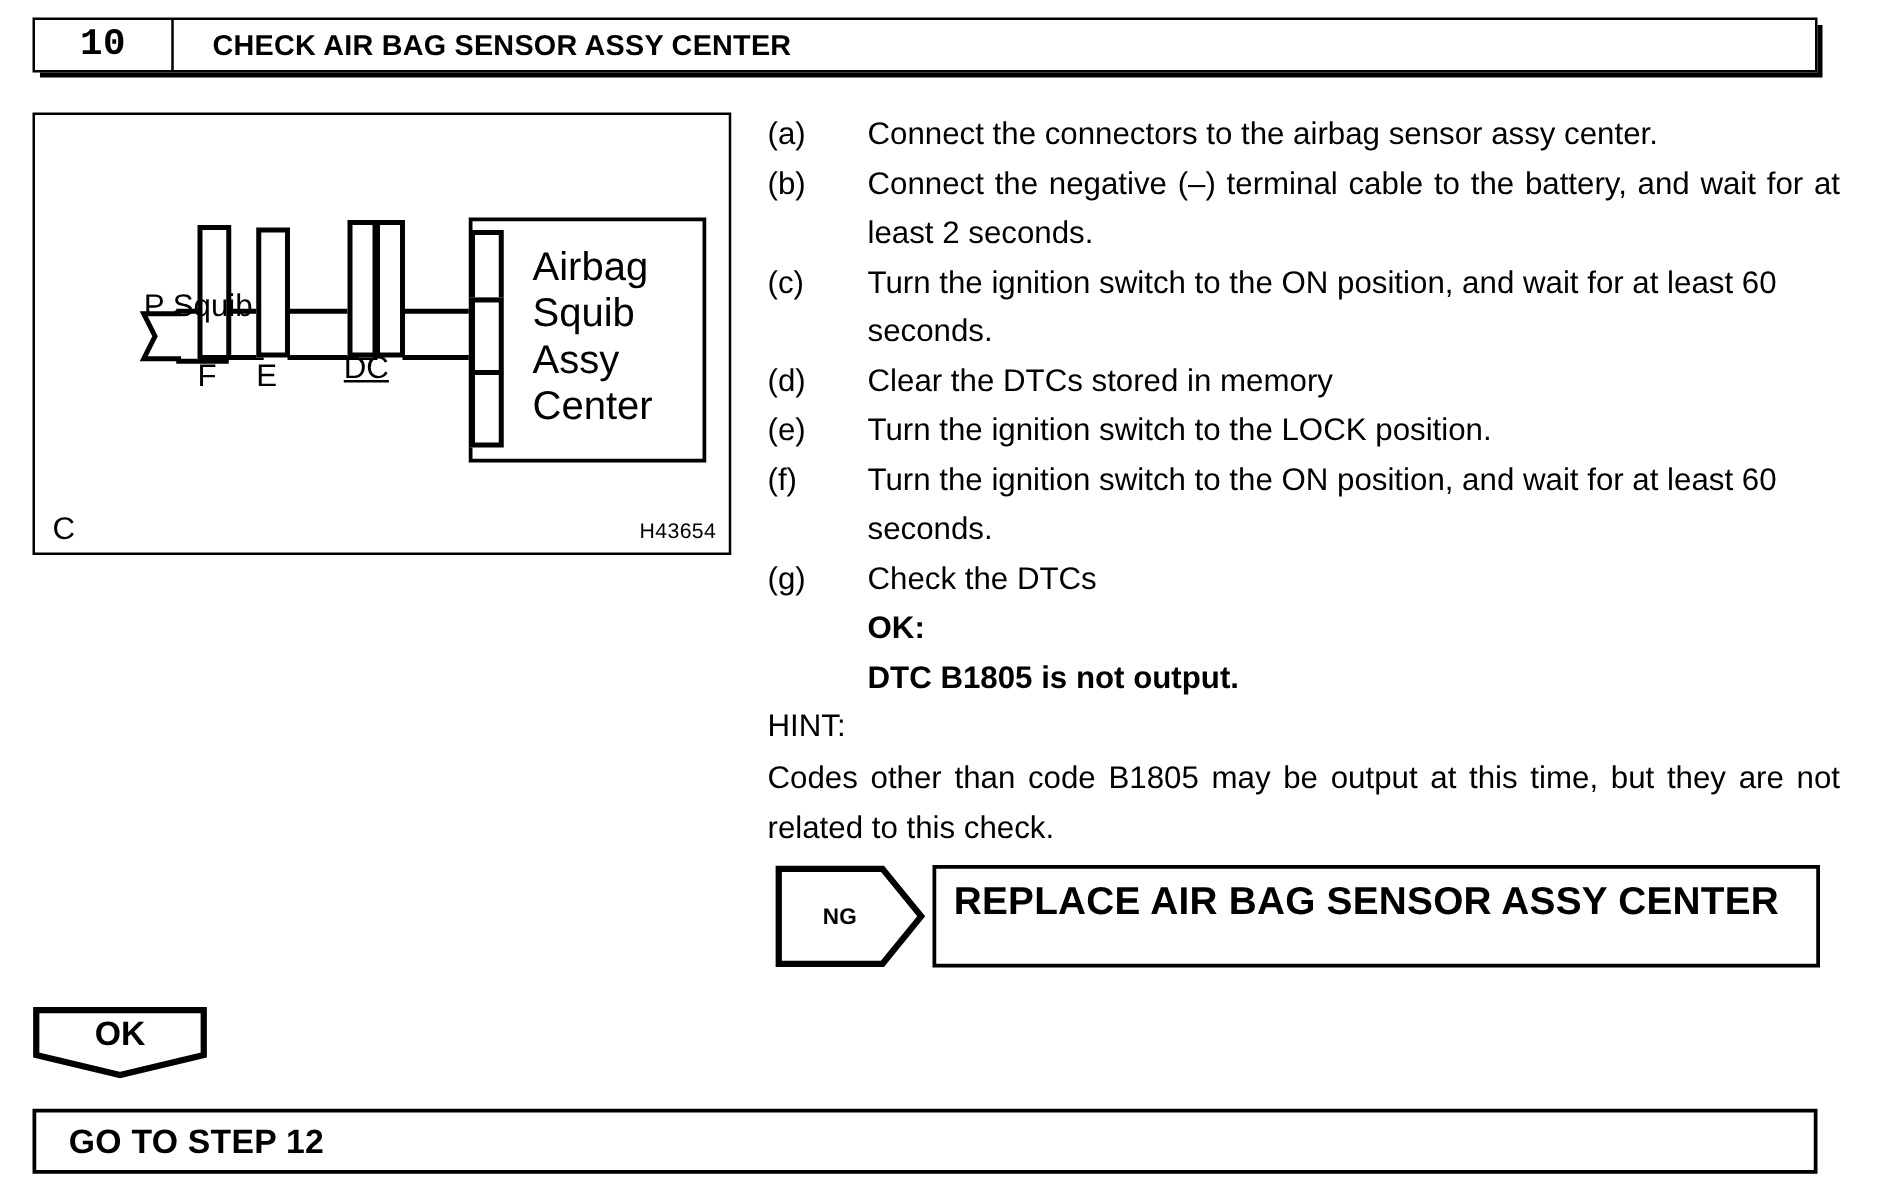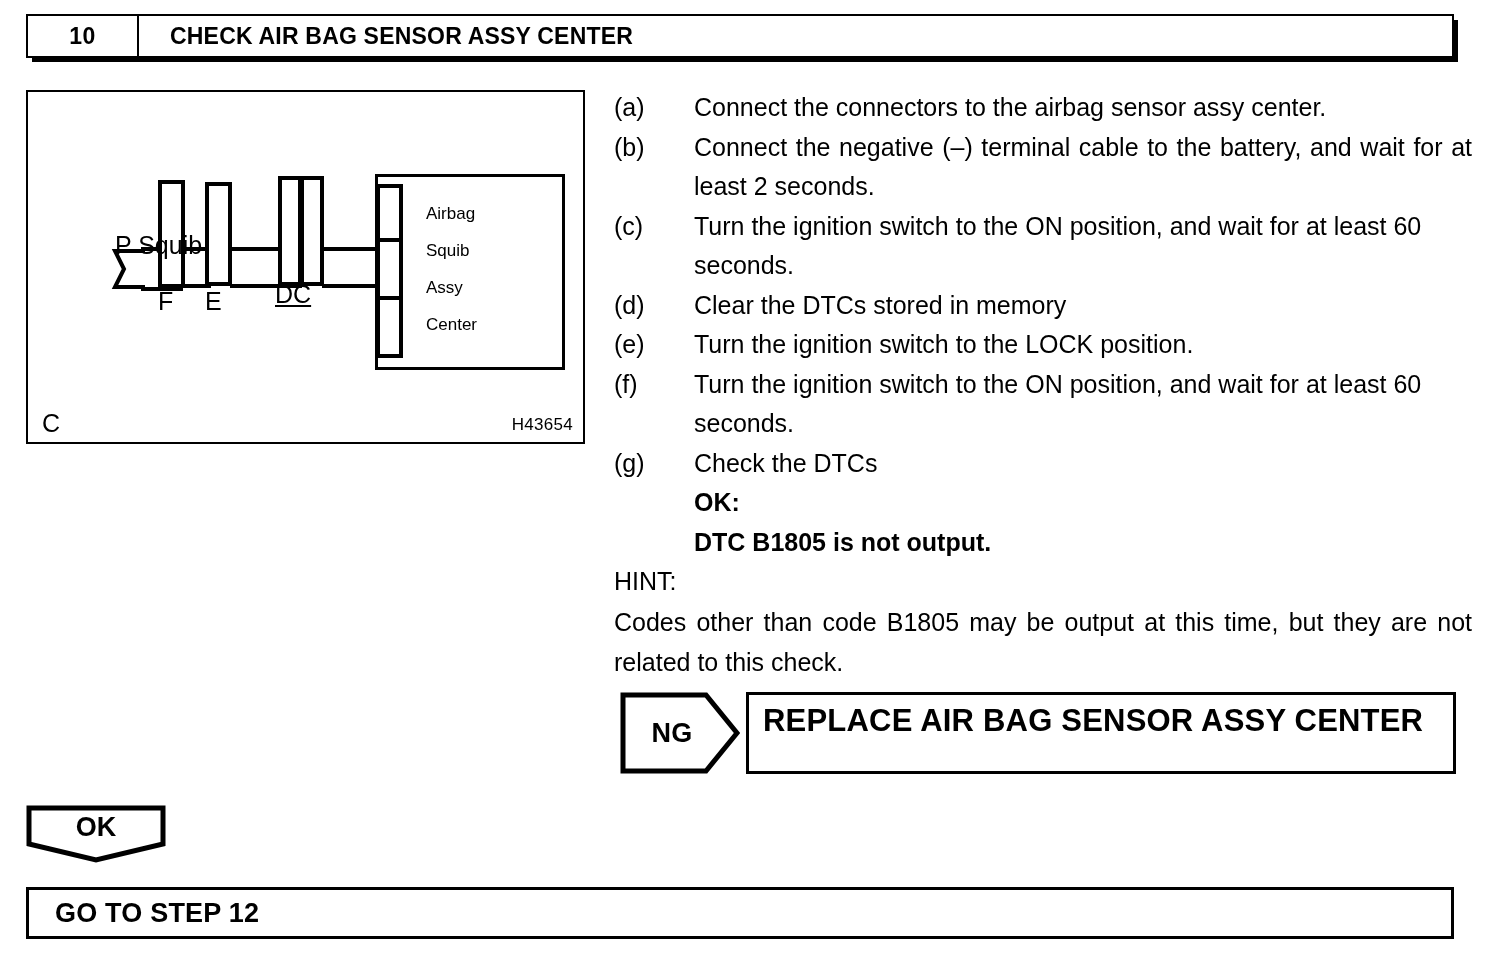--- a/index.html
+++ b/index.html
@@ -35,23 +35,24 @@
     top: 0;
     width: 111px;
     height: 100%;
     border-right: 2px solid #000;
     box-sizing: border-box;
     display: flex;
     align-items: center;
     justify-content: center;
   }
   #step-number-cell span {
-    font-size: 23px;
+    font-size: 30px;
     font-weight: bold;
     letter-spacing: 0.5px;
+    font-family: Liberation Mono, monospace;
   }
   #step-title {
     position: absolute;
     left: 111px;
     top: 0;
     right: 0;
     height: 100%;
     display: flex;
     align-items: center;
     padding-left: 31px;
@@ -124,21 +125,21 @@
     width: 190px;
     height: 196px;
     border: 3px solid #000;
     box-sizing: border-box;
     background: #fff;
   }
   #sensor-text {
     position: absolute;
     left: 48px;
     top: 18px;
-    font-size: 17px;
+    font-size: 32px;
     line-height: 37px;
   }
   .pin-box {
     position: absolute;
     left: 348px;
     width: 27px;
     border: 4px solid #000;
     box-sizing: border-box;
     background: #fff;
   }
@@ -202,21 +203,21 @@
   }
   #ng-arrow-label {
     position: absolute;
     left: 0;
     top: 0;
     width: 104px;
     height: 82px;
     display: flex;
     align-items: center;
     justify-content: center;
-    font-size: 27px;
+    font-size: 18px;
     font-weight: bold;
     letter-spacing: 0.3px;
   }
   #ng-result-box {
     position: absolute;
     left: 126px;
     top: 0;
     width: 710px;
     height: 82px;
     border: 3px solid #000;

